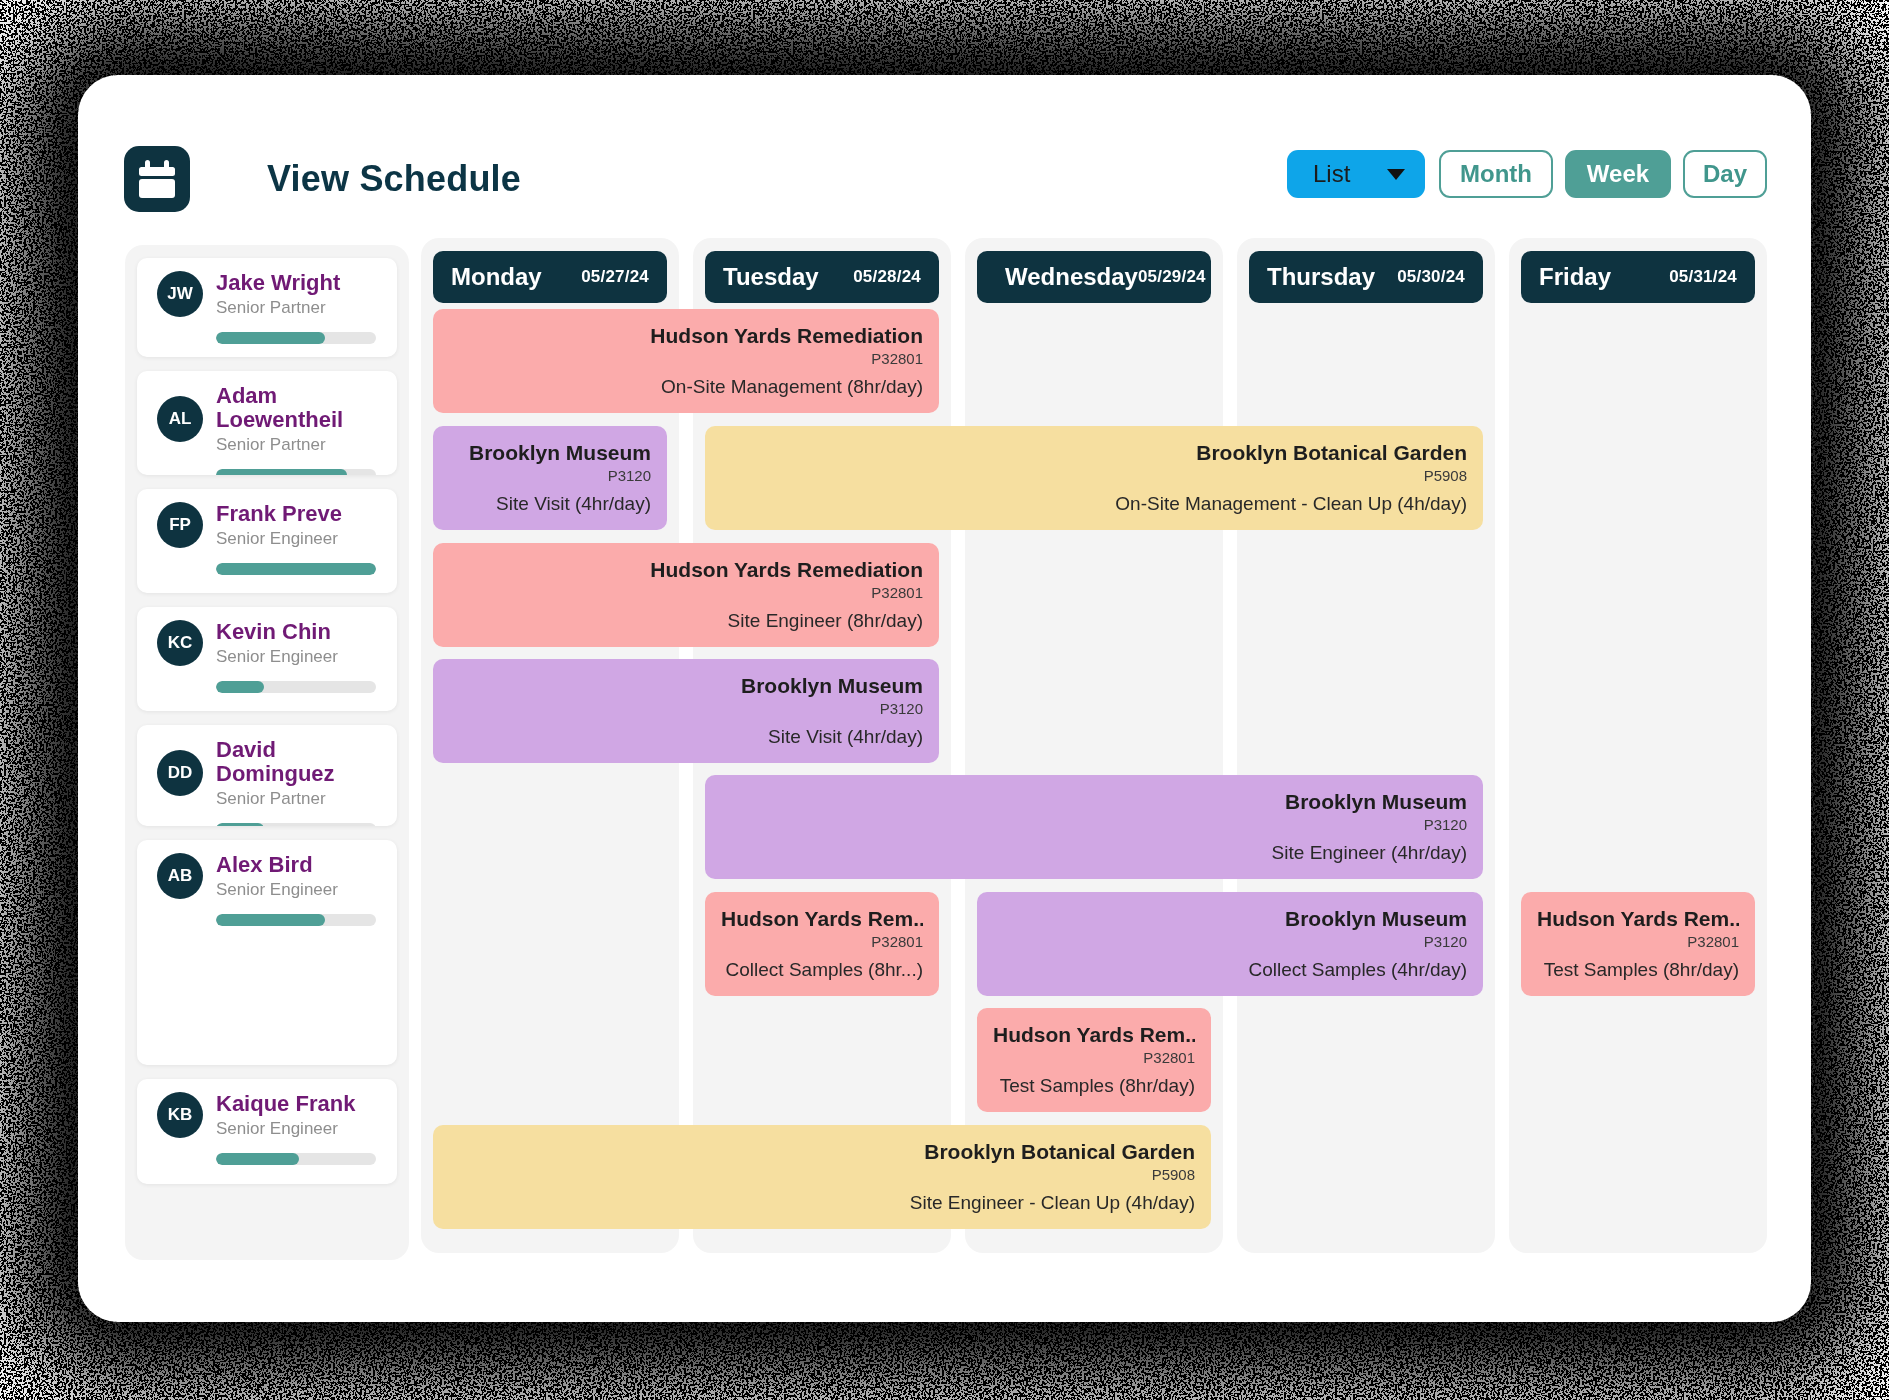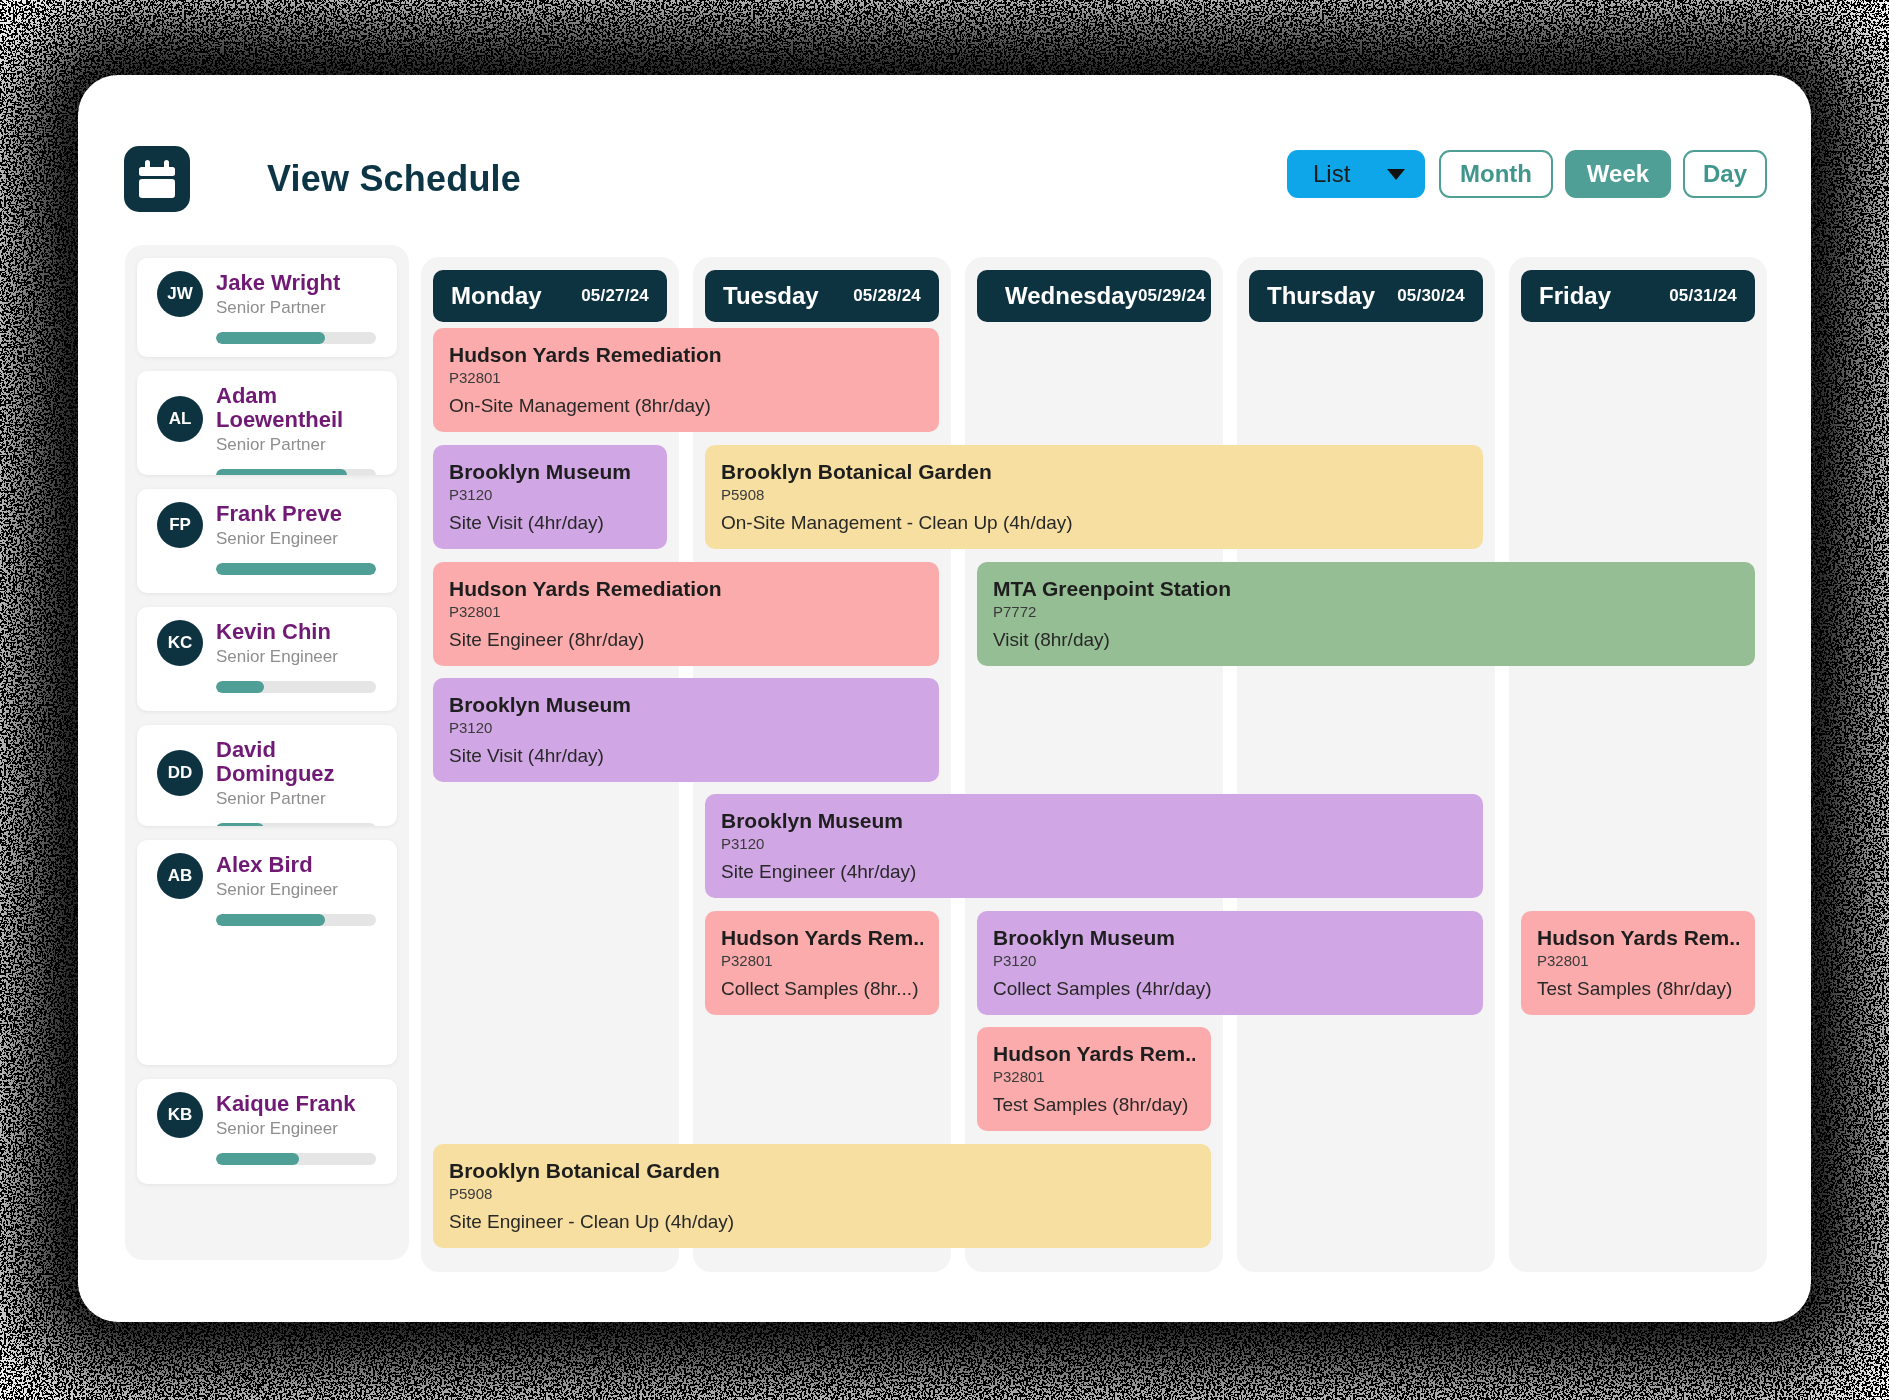--- a/index.html
+++ b/index.html
@@ -56,21 +56,21 @@
   .avatar{
     width:46px;height:46px;border-radius:50%;background:var(--navy);color:#fff;
     font-weight:700;font-size:17px;display:flex;align-items:center;justify-content:center;flex-shrink:0;
   }
   .utext{margin-left:13px;min-width:0;}
   .uname{font-size:22px;font-weight:700;color:#701a75;line-height:1.08;}
   .urole{font-size:17px;color:#8E8E8E;margin-top:3px;}
   .ptrack{height:12px;background:#E5E5E5;border-radius:6px;margin:14px 1px 0 59px;overflow:hidden;}
   .pfill{height:100%;background:var(--teal);border-radius:6px;}
   
-  .board{position:absolute;left:343px;top:182px;width:1346px;height:1015px;}
+  .board{position:absolute;left:343px;top:163px;width:1346px;height:1015px;text-align:right;}
   .daycol{position:absolute;top:0;height:1015px;width:258px;background:#F4F4F4;border-radius:18px;}
   .dayhead{
     position:absolute;top:13px;height:52px;width:234px;background:var(--navy);border-radius:10px;
     color:#fff;display:flex;align-items:center;justify-content:space-between;
     padding:0 18px;box-sizing:border-box;
   }
   .dname{font-size:24px;font-weight:700;}
   .ddate{font-size:17px;font-weight:700;letter-spacing:.2px;}
   .event{
     position:absolute;height:104px;border-radius:10px;padding:15px 16px;
@@ -255,25 +255,20 @@
         <div class="event" style="left: 284px; width: 778px; top: 188px; background: rgb(246, 223, 160);">
           <div class="et">Brooklyn Botanical Garden</div>
           <div class="ec">P5908</div>
           <div class="ed">On-Site Management - Clean Up (4h/day)</div>
         </div>
         <div class="event" style="left: 12px; width: 506px; top: 305px; background: rgb(251, 171, 171);">
           <div class="et">Hudson Yards Remediation</div>
           <div class="ec">P32801</div>
           <div class="ed">Site Engineer (8hr/day)</div>
         </div>
-        <div class="event" style="left: 556px; width: 778px; top: 305px; background: rgb(150, 190, 148);">
-          <div class="et">MTA Greenpoint Station</div>
-          <div class="ec">P7772</div>
-          <div class="ed">Visit (8hr/day)</div>
-        </div>
         <div class="event" style="left: 12px; width: 506px; top: 421px; background: rgb(208, 167, 228);">
           <div class="et">Brooklyn Museum</div>
           <div class="ec">P3120</div>
           <div class="ed">Site Visit (4hr/day)</div>
         </div>
         <div class="event" style="left: 284px; width: 778px; top: 537px; background: rgb(208, 167, 228);">
           <div class="et">Brooklyn Museum</div>
           <div class="ec">P3120</div>
           <div class="ed">Site Engineer (4hr/day)</div>
         </div>

